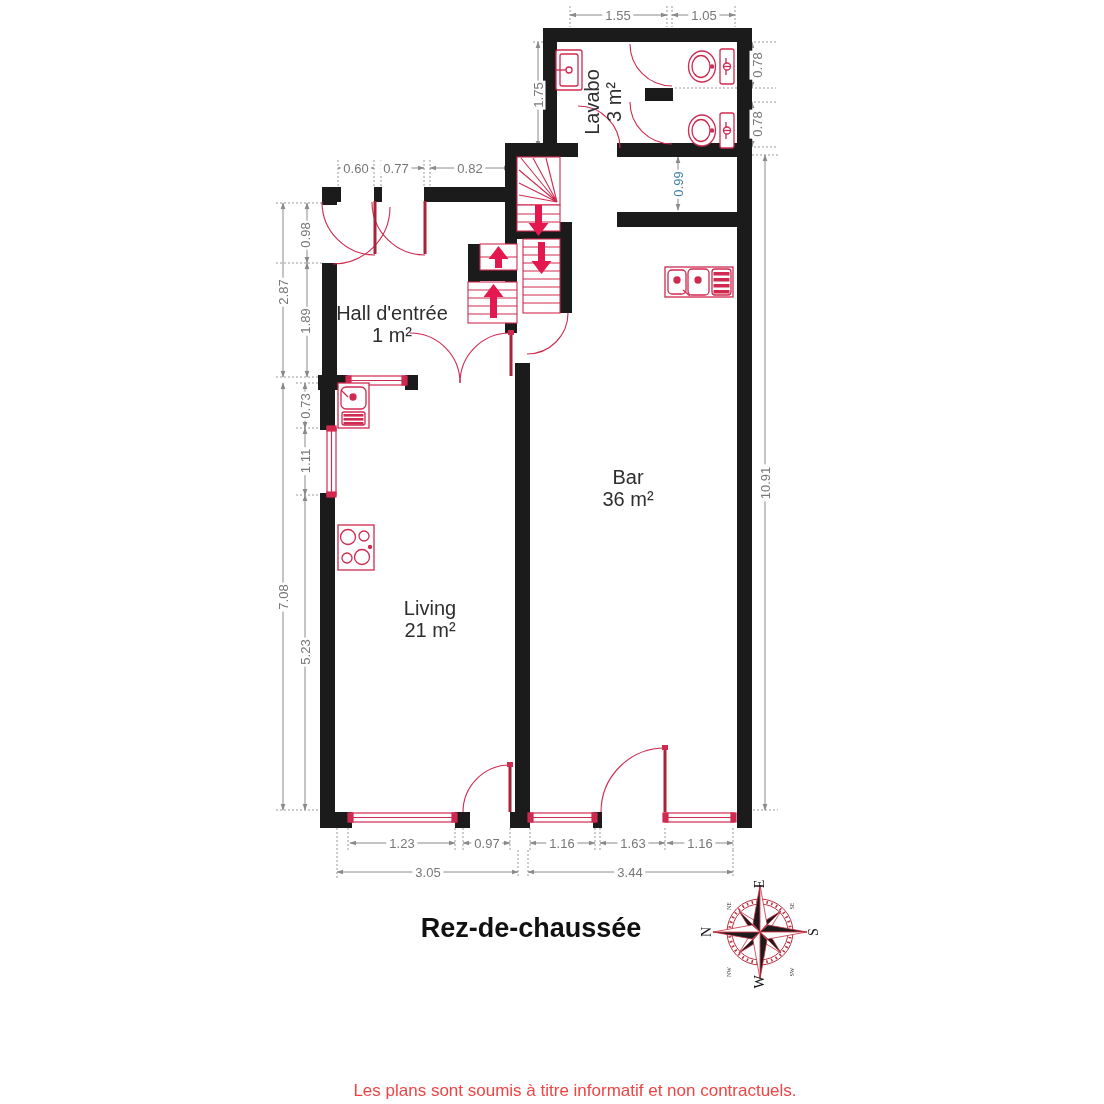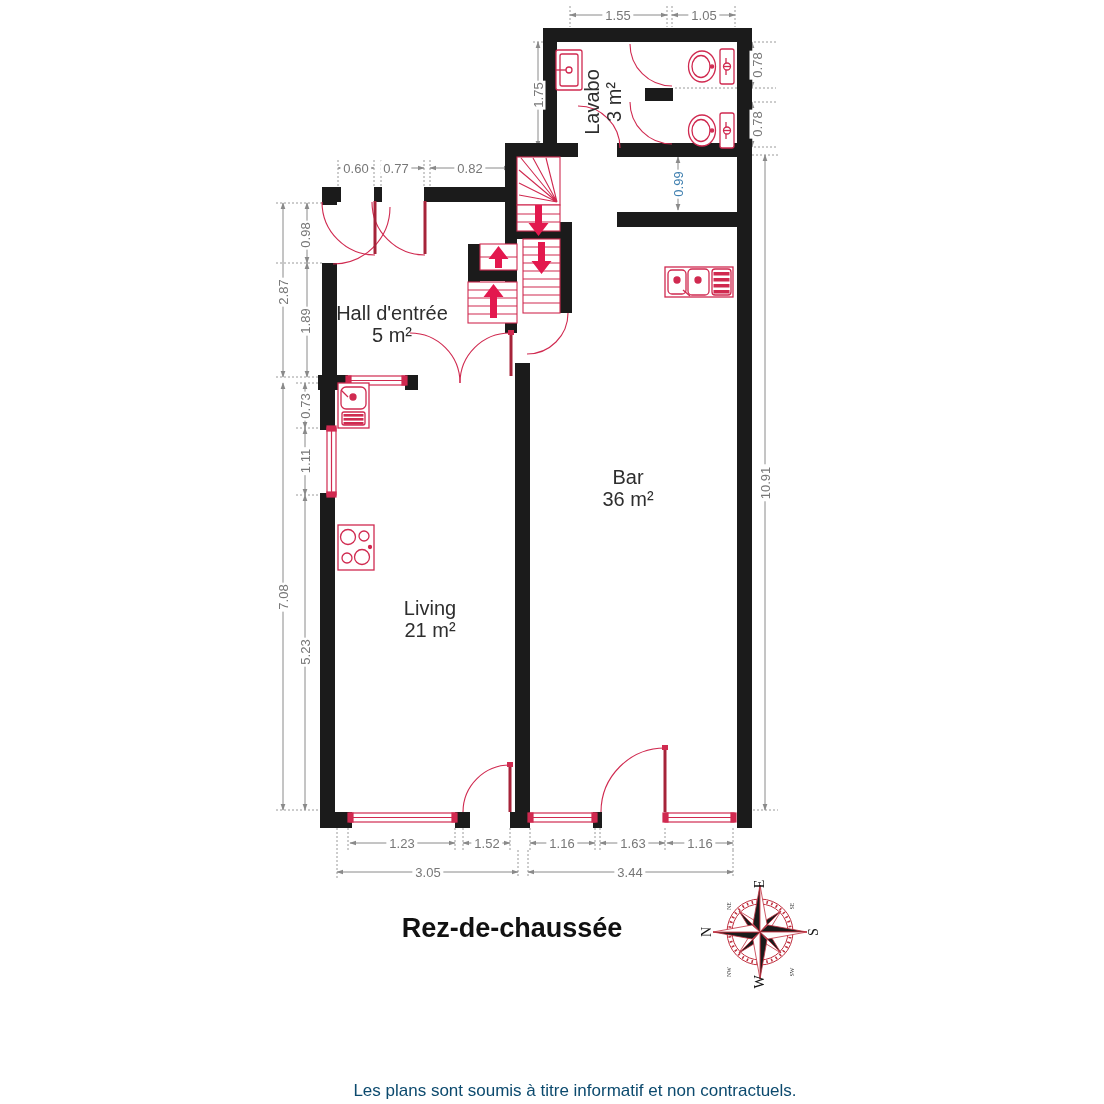--- a/index.html
+++ b/index.html
@@ -6,22 +6,22 @@
   #stage{position:relative;width:1104px;height:1104px;background:#fff;overflow:hidden;
          font-family:"Liberation Sans","DejaVu Sans",sans-serif;}
   #plan-svg{position:absolute;left:0;top:0;}
   .lbl{position:absolute;transform:translate(-50%,-50%);white-space:nowrap;}
   .dim-h{font-size:13px;color:#777;background:#fff;padding:0 3px;}
   .dim-v{font-size:13px;color:#777;background:#fff;padding:0 2px;
          transform:translate(-50%,-50%) rotate(-90deg);}
   .dim-blue{color:#4080b0;}
   .room{font-size:20px;color:#2e2e2e;text-align:center;line-height:22px;}
   .room-rot{transform:translate(-50%,-50%) rotate(-90deg);}
-  .title{font-size:27px;font-weight:bold;color:#111;}
-  .footer{font-size:17px;color:#0c4a6e;}
+  .title{font-size:27px;font-weight:bold;color:#111;margin-left:19px;}
+  .footer{font-size:17px;color:#ef4444;}
   .compass-letter{position:absolute;font-family:"Liberation Serif","DejaVu Serif",serif;
                   font-size:14px;color:#111;transform:translate(-50%,-50%) rotate(-90deg);}
   .compass-letter.small{font-size:6px;color:#333;}
 </style>
 </head>
 <body>
 
 <div id="stage">
 
 <svg id="plan-svg" width="1104" height="1104" viewBox="0 0 1104 1104">
@@ -312,34 +312,34 @@
 <div class="lbl dim-h" style="left:470px;top:168px">0.82</div>
 <div class="lbl dim-v" style="left:305px;top:235px">0.98</div>
 <div class="lbl dim-v" style="left:283px;top:292px">2.87</div>
 <div class="lbl dim-v" style="left:305px;top:321px">1.89</div>
 <div class="lbl dim-v" style="left:305px;top:406px">0.73</div>
 <div class="lbl dim-v" style="left:305px;top:461px">1.11</div>
 <div class="lbl dim-v" style="left:283px;top:597px">7.08</div>
 <div class="lbl dim-v" style="left:305px;top:652px">5.23</div>
 <div class="lbl dim-v" style="left:765px;top:483px">10.91</div>
 <div class="lbl dim-h" style="left:402px;top:843px">1.23</div>
-<div class="lbl dim-h" style="left:487px;top:843px">1.52</div>
+<div class="lbl dim-h" style="left:487px;top:843px">0.97</div>
 <div class="lbl dim-h" style="left:562px;top:843px">1.16</div>
 <div class="lbl dim-h" style="left:633px;top:843px">1.63</div>
 <div class="lbl dim-h" style="left:700px;top:843px">1.16</div>
 <div class="lbl dim-h" style="left:428px;top:872px">3.05</div>
 <div class="lbl dim-h" style="left:630px;top:872px">3.44</div>
 
 <div class="lbl room room-rot" style="left:603px;top:102px">
   <div>Lavabo</div>
   <div>3 m²</div>
 </div>
 <div class="lbl room" style="left:392px;top:324px">
   <div>Hall d'entrée</div>
-  <div>5 m²</div>
+  <div>1 m²</div>
 </div>
 <div class="lbl room" style="left:628px;top:488px">
   <div>Bar</div>
   <div>36 m²</div>
 </div>
 <div class="lbl room" style="left:430px;top:619px">
   <div>Living</div>
   <div>21 m²</div>
 </div>
 

